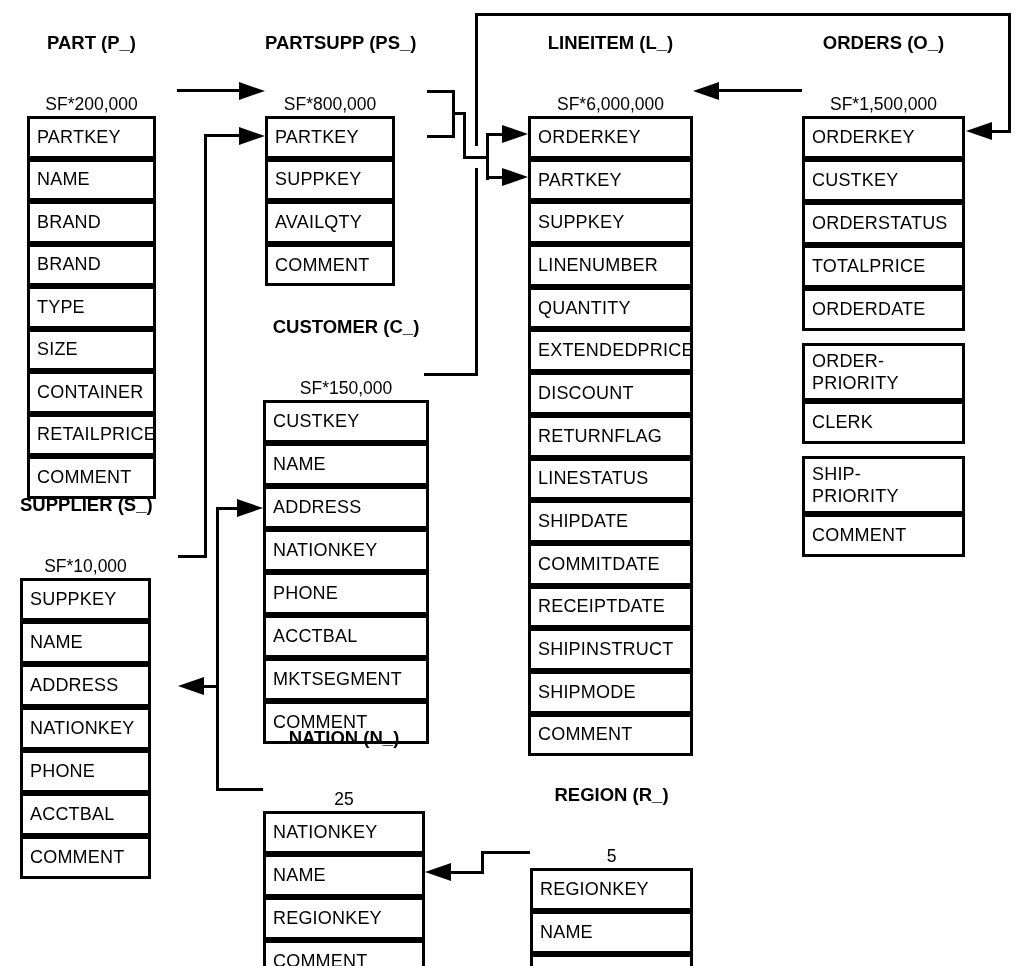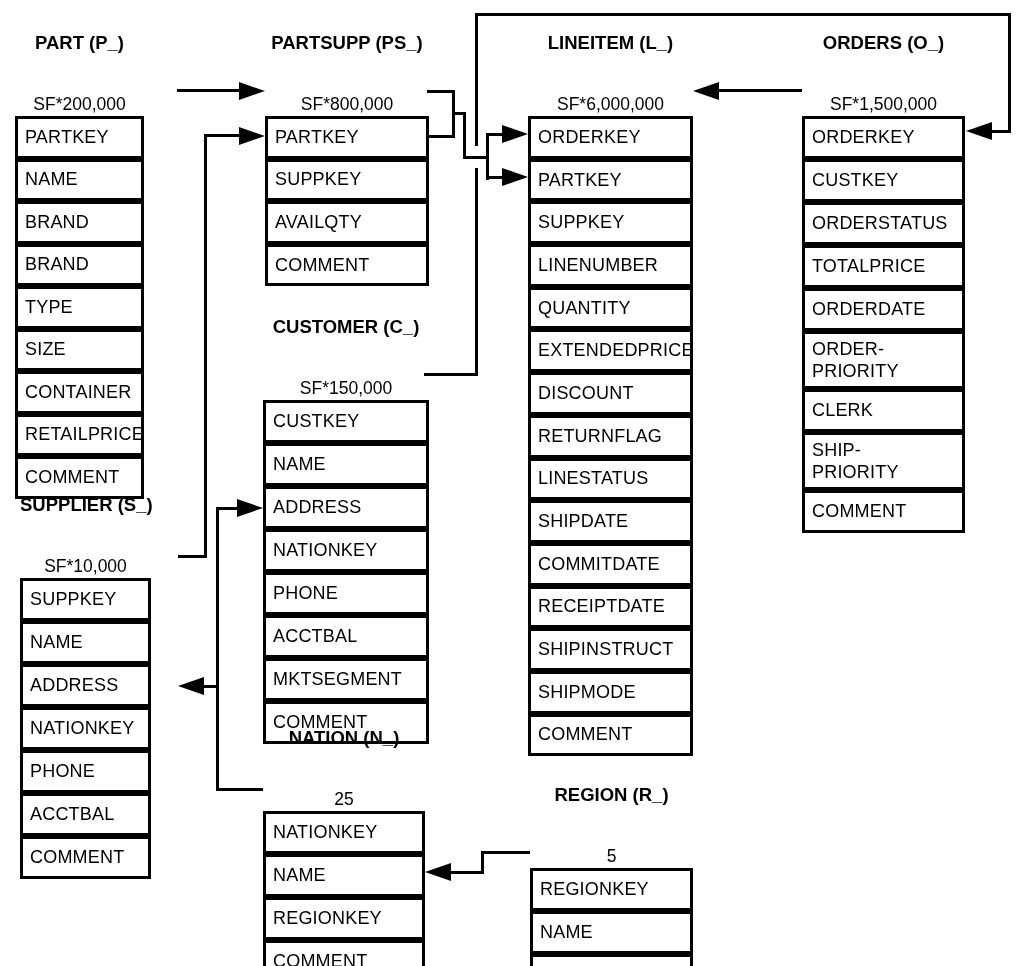--- a/index.html
+++ b/index.html
@@ -18,57 +18,57 @@
     margin-top:41px;
   }
   .t-box { width:100%; }
   .row {
     box-sizing:border-box; height:var(--rh,43px); border:3px solid #000;
     background:#fff; display:flex; align-items:center;
     padding-left:7px; font-size:18px; letter-spacing:0.2px;
     white-space:pre-line; overflow:hidden;
   }
   .row.two-line {
-    height:58px; line-height:22px; align-items:center;
+    height:58px; line-height:22px; align-items:center;margin-top:12px;
   }
   .hl { position:absolute; height:3px; background:#000; }
   .vl { position:absolute; width:3px; background:#000; }
   .ah-r {
     position:absolute; width:0; height:0;
     border-top:9px solid transparent; border-bottom:9px solid transparent;
     border-left:26px solid #000;
   }
   .ah-l {
     position:absolute; width:0; height:0;
     border-top:9px solid transparent; border-bottom:9px solid transparent;
     border-right:26px solid #000;
   }
 </style>
 </head>
 <body>
 
 <div id="canvas">
 
-  <div class="table" style="left:15px;  top:33px;  width:129px; --rh:42.5px">
+  <div class="table" style="left:27px;  top:33px;  width:129px; --rh:42.5px">
     <div class="t-title">PART (P_)</div>
     <div class="t-sub">SF*200,000</div>
     <div class="t-box">
         <div class="row">PARTKEY</div>
         <div class="row">NAME</div>
         <div class="row">BRAND</div>
         <div class="row">BRAND</div>
         <div class="row">TYPE</div>
         <div class="row">SIZE</div>
         <div class="row">CONTAINER</div>
         <div class="row">RETAILPRICE</div>
         <div class="row">COMMENT</div>
       </div>
   </div>
 
-  <div class="table" style="left:265px; top:33px;  width:164px; --rh:42.6px">
+  <div class="table" style="left:265px; top:33px;  width:130px; --rh:42.6px">
     <div class="t-title">PARTSUPP (PS_)</div>
     <div class="t-sub">SF*800,000</div>
     <div class="t-box">
         <div class="row">PARTKEY</div>
         <div class="row">SUPPKEY</div>
         <div class="row">AVAILQTY</div>
         <div class="row">COMMENT</div>
       </div>
   </div>
 

